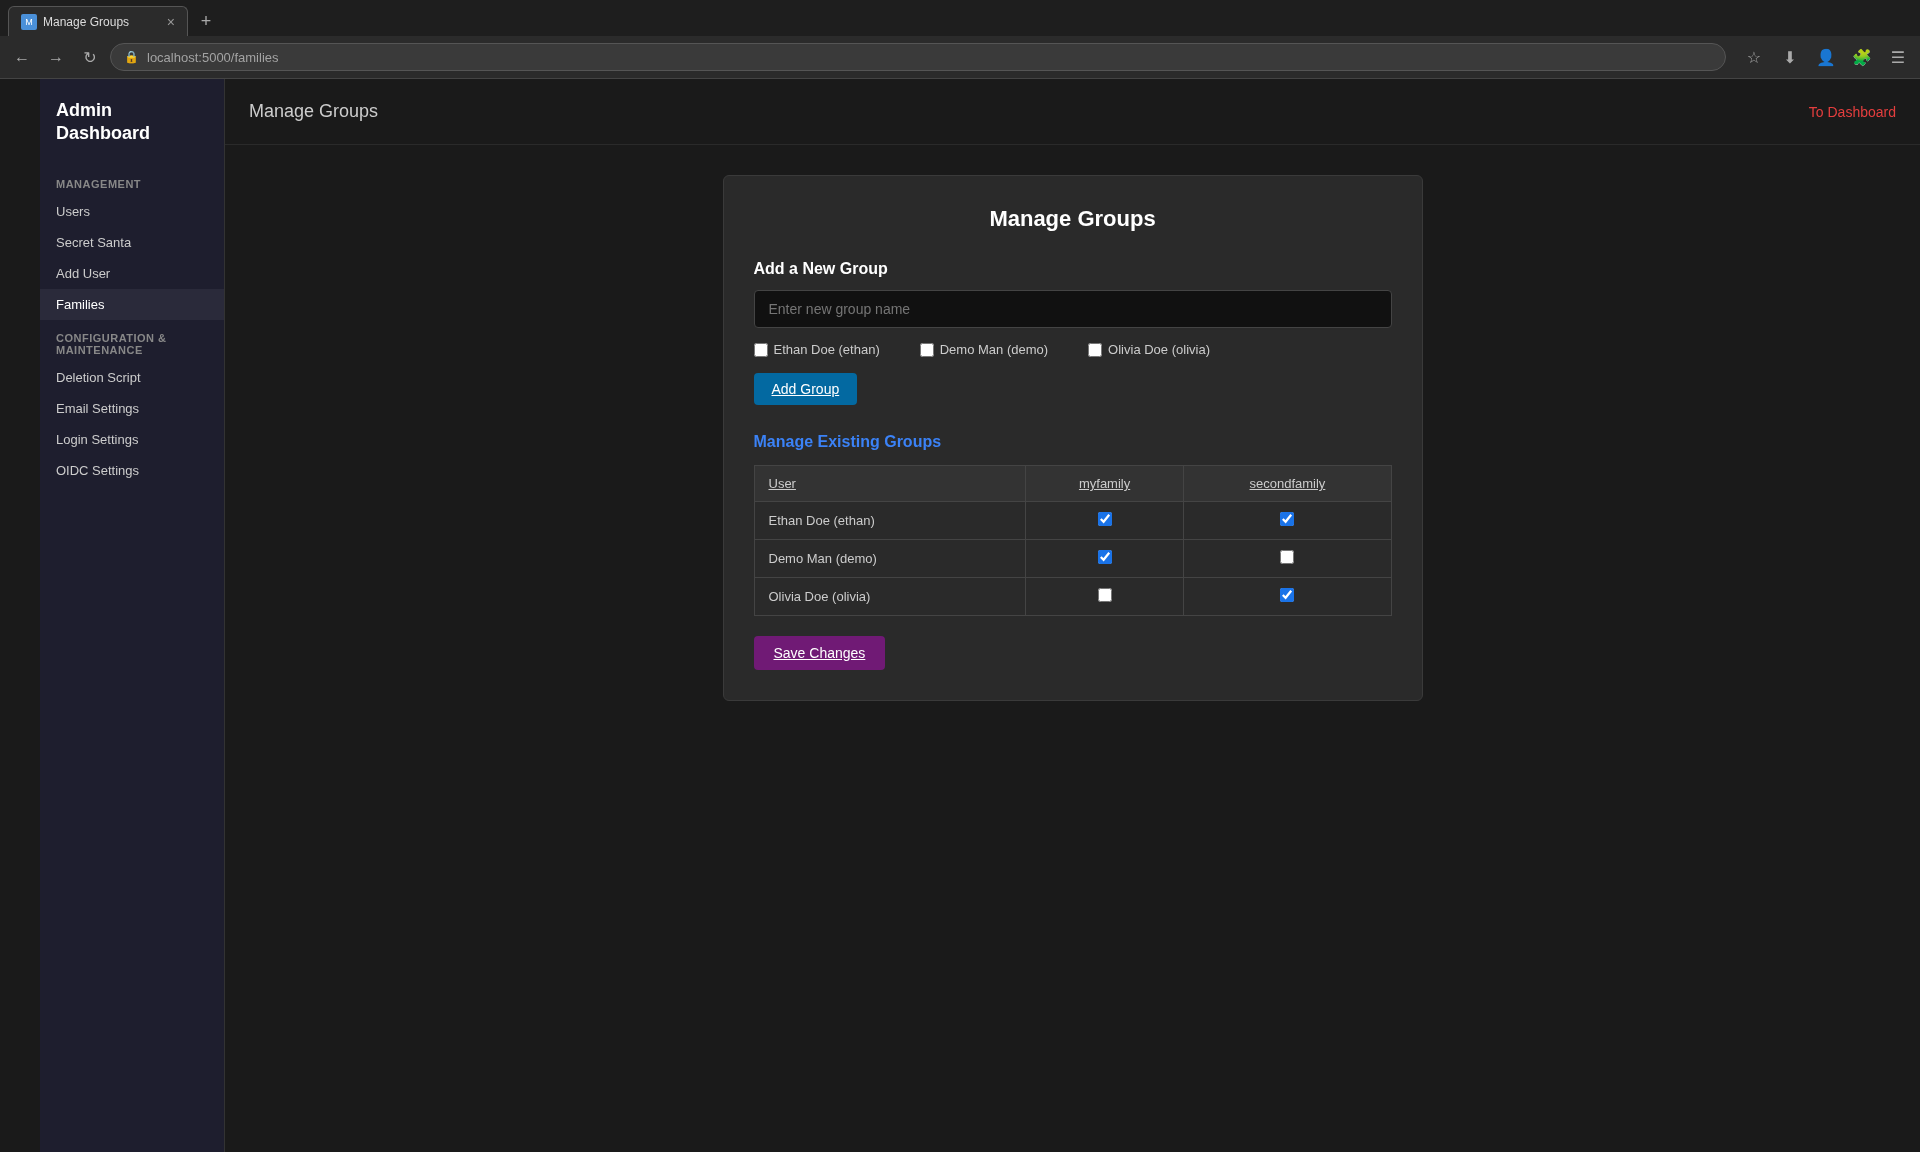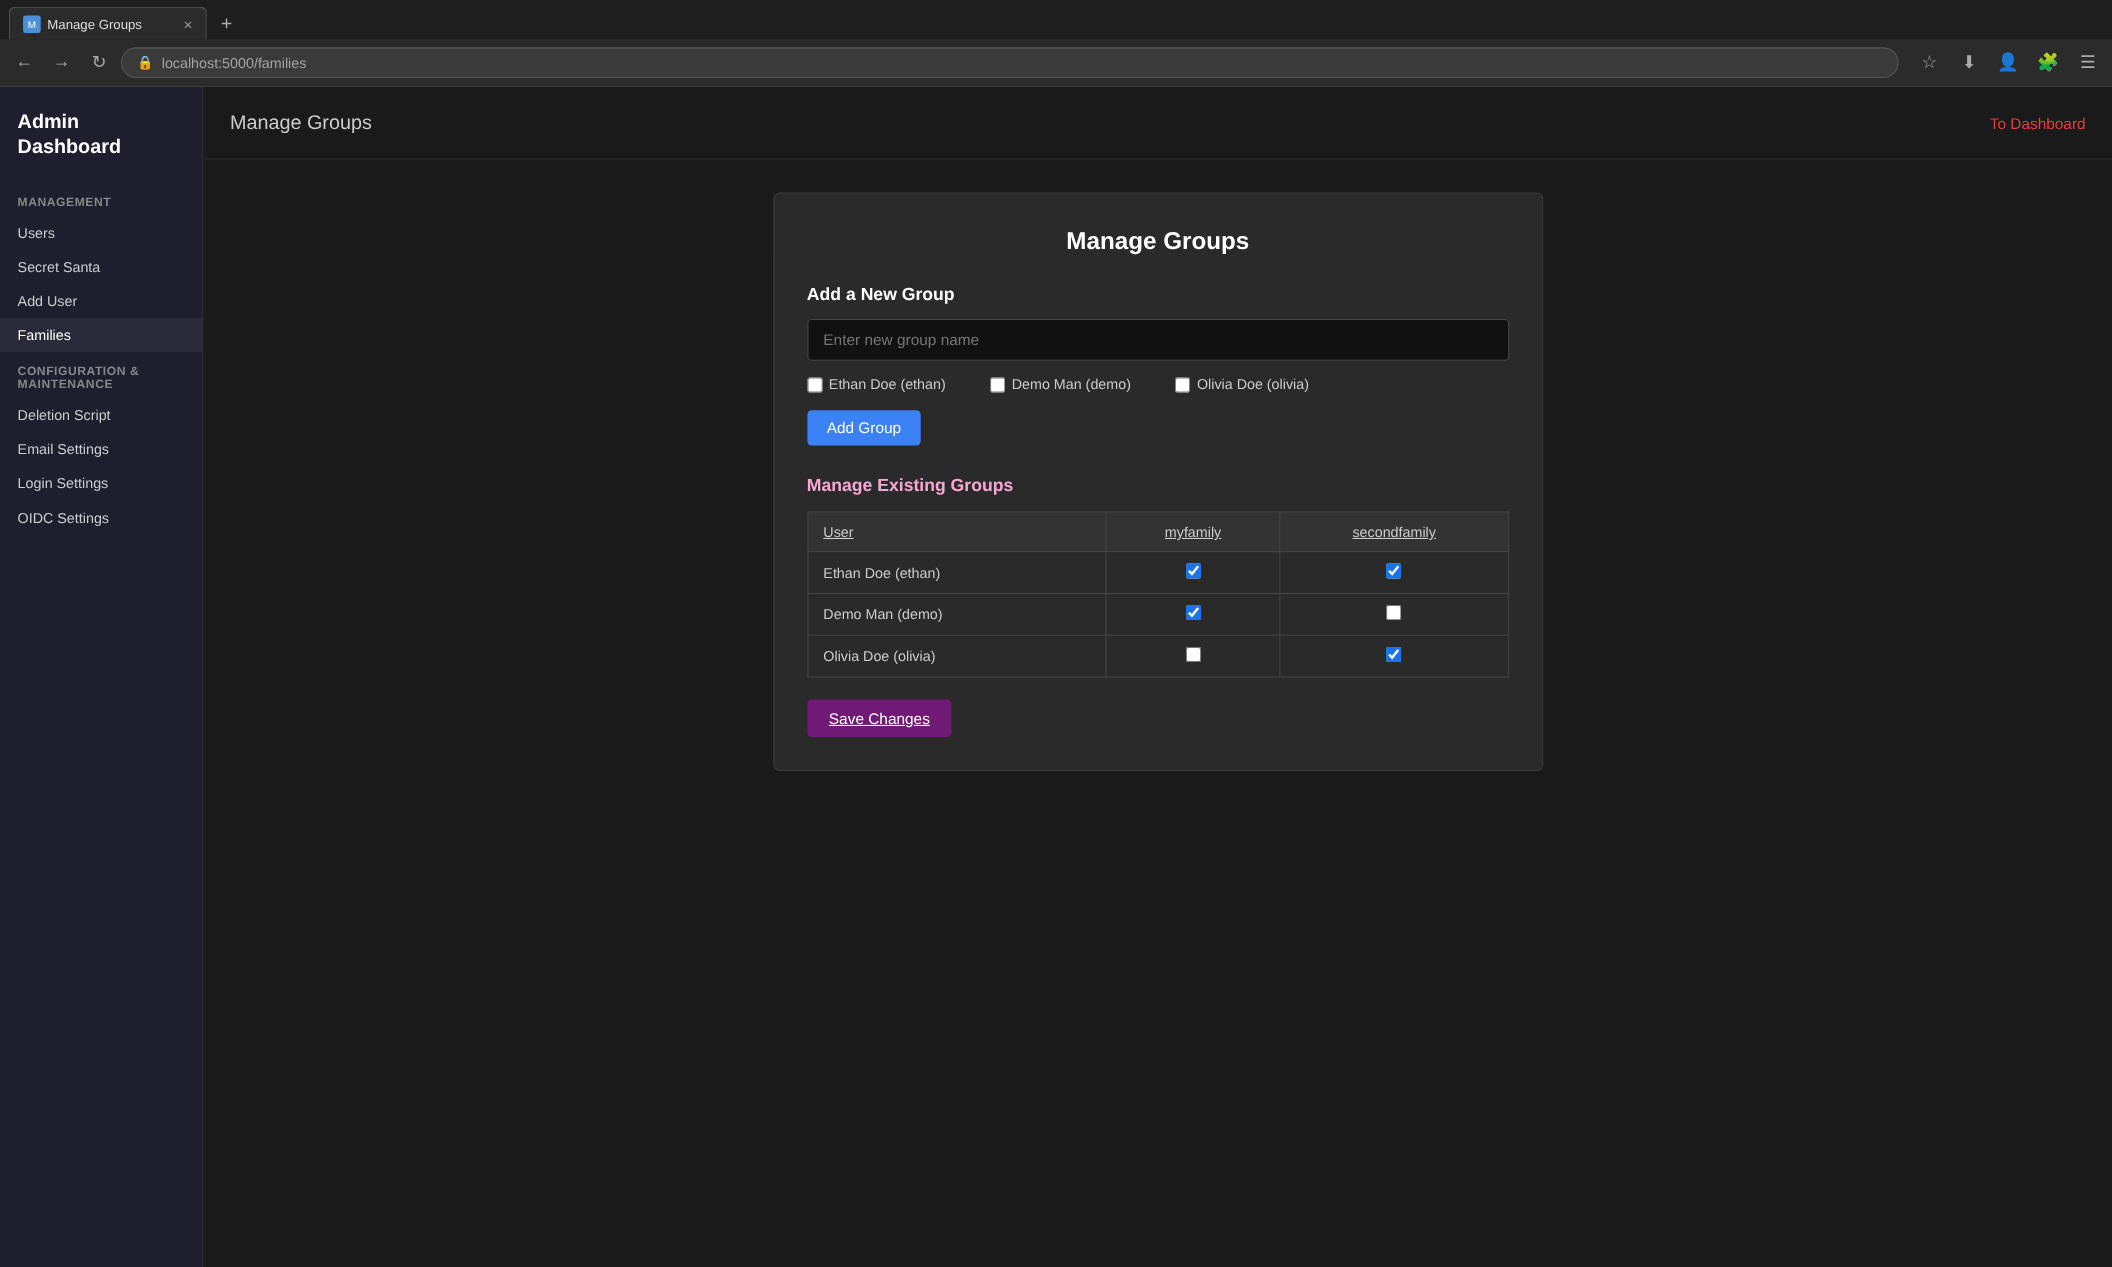--- a/index.html
+++ b/index.html
@@ -125,20 +125,21 @@
       justify-content: center;
       color: #aaa;
       font-size: 16px;
       cursor: pointer;
     }
 
     
     .app-layout {
       display: flex;
       height: calc(1152px - 78px);
+      margin-left: 40px;
     }
 
     
     .sidebar {
       width: 185px;
       background: #1e1e2e;
       border-right: 1px solid #333;
       flex-shrink: 0;
       padding: 20px 0;
     }
@@ -248,32 +249,33 @@
       font-size: 13px;
       cursor: pointer;
     }
     .checkbox-item input[type="checkbox"] {
       width: 14px;
       height: 14px;
       cursor: pointer;
       accent-color: #1a73e8;
     }
     .add-group-btn {
-      background: #3b82f6;
+      background: #0369a1;
       color: #fff;
       border: none;
       border-radius: 4px;
       padding: 8px 18px;
       font-size: 14px;
       cursor: pointer;
       margin-bottom: 28px;
+      text-decoration: underline;
     }
 
     .existing-groups-title {
-      color: #f9a8d4;
+      color: #3b82f6;
       font-size: 16px;
       font-weight: bold;
       margin-bottom: 14px;
     }
 
     .groups-table {
       width: 100%;
       border-collapse: collapse;
       margin-bottom: 20px;
     }

